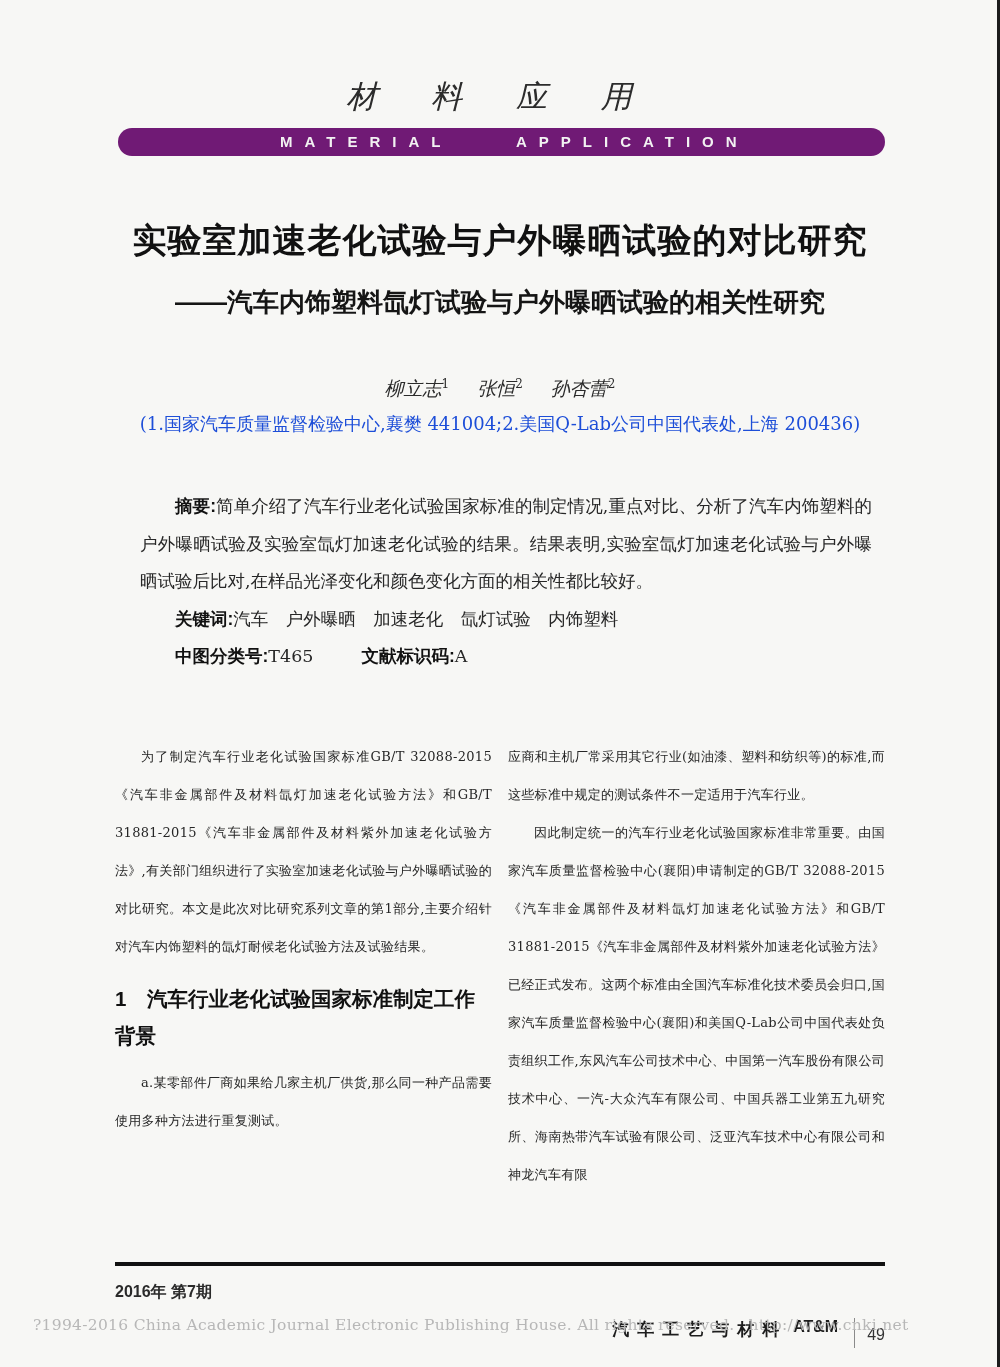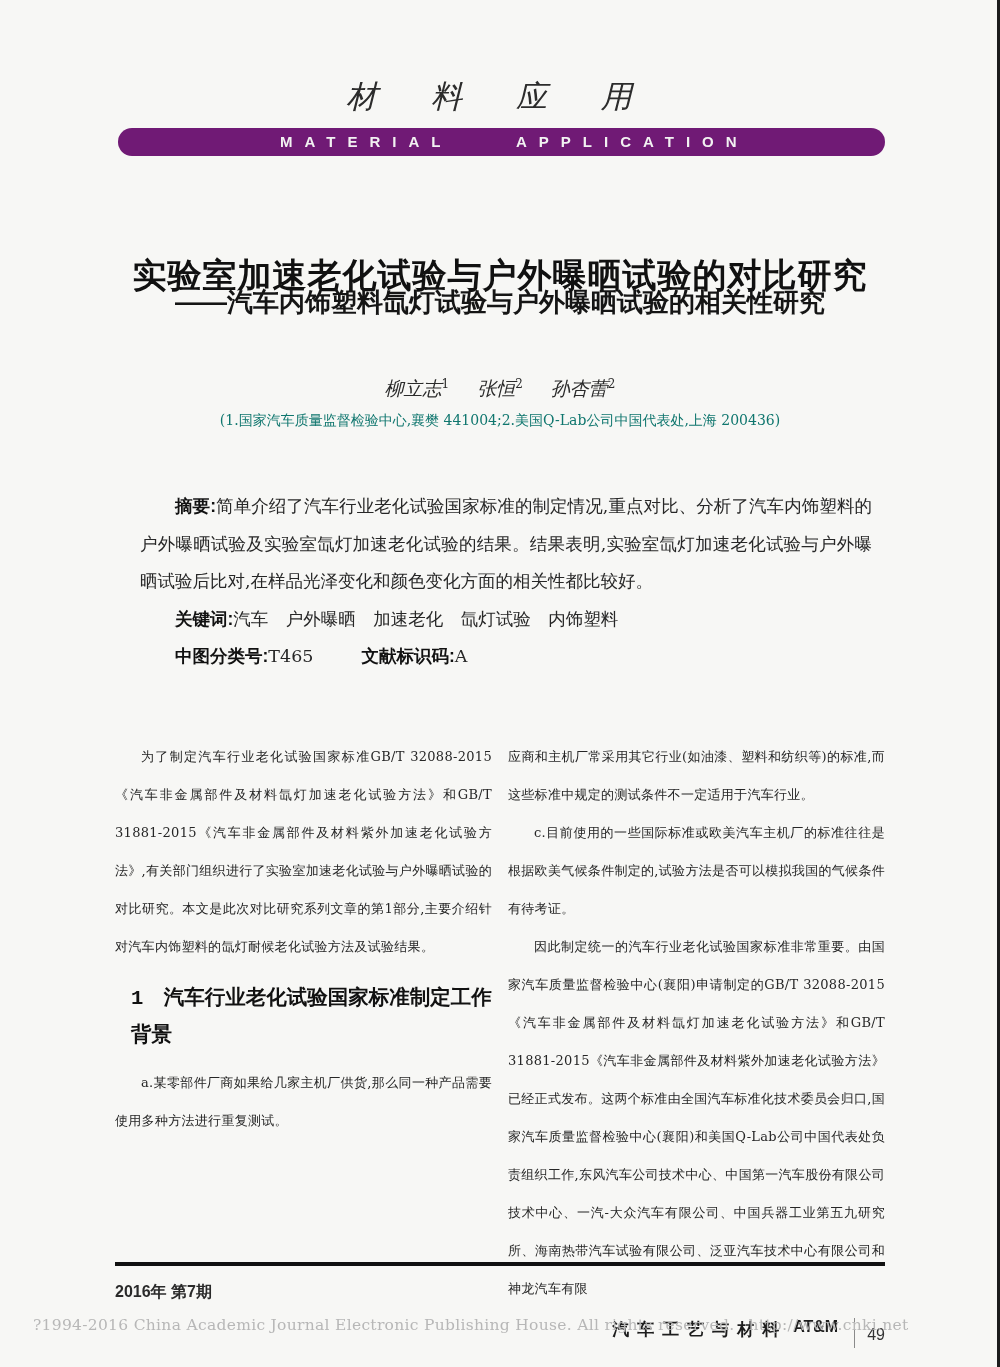--- a/index.html
+++ b/index.html
@@ -43,21 +43,20 @@
   .banner .w2 { left: 398px; }
   
   .main-title {
     position: absolute; top: 218px; left: 0; width: 100%;
     text-align: center;
     font-family: "Liberation Sans", sans-serif;
     font-weight: bold;
     font-size: 34px;
     letter-spacing: 1px;
     color: #111;
-    margin-top: 35px;
   }
   .sub-title {
     position: absolute; top: 285px; left: 0; width: 100%;
     text-align: center;
     font-family: "Liberation Sans", sans-serif;
     font-weight: bold;
     font-size: 26px;
     color: #151515;
   }
   
@@ -66,22 +65,22 @@
     text-align: center;
     font-size: 19px;
     font-style: italic;
     color: #2a2a2a;
   }
   .authors .author { margin: 0 14px; }
   .authors sup { font-size: 12px; font-style: normal; }
   .affiliation {
     position: absolute; top: 412px; left: 0; width: 100%;
     text-align: center;
-    font-size: 14px;
-    color: #0f766e;
+    font-size: 18px;
+    color: #1d4ed8;
   }
   
   .abstract-block {
     position: absolute; top: 488px; left: 140px; width: 732px;
     font-size: 17.5px;
     line-height: 37.5px;
     text-align: justify;
     color: #272727;
   }
   .abstract-block .lbl {
@@ -102,26 +101,26 @@
   .para {
     font-size: 13px;
     line-height: 38px;
     text-align: justify;
     text-indent: 2em;
     color: #262626;
     letter-spacing: 0.3px;
   }
   .para.noindent { text-indent: 0; }
   .sec-heading {
-    font-family: Liberation Mono, monospace;
+    font-family: Liberation Sans, sans-serif;
     font-weight: bold;
     font-size: 20.5px;
     line-height: 37px;
     color: #111;
-    margin: 14px 0 10px 16px;
+    margin: 14px 0 10px 0;
   }
   
   .footer-rule {
     position: absolute; top: 1262px; left: 115px; width: 770px; height: 4px;
     background: #111;
   }
   .footer-row {
     position: absolute; top: 1278px; left: 115px; width: 770px; height: 32px;
   }
   .footer-issue {
@@ -192,21 +191,20 @@
 </div>
 
 <div class="body-cols">
   <div class="col" id="col-left">
       <p class="para">为了制定汽车行业老化试验国家标准GB/T 32088-2015《汽车非金属部件及材料氙灯加速老化试验方法》和GB/T 31881-2015《汽车非金属部件及材料紫外加速老化试验方法》,有关部门组织进行了实验室加速老化试验与户外曝晒试验的对比研究。本文是此次对比研究系列文章的第1部分,主要介绍针对汽车内饰塑料的氙灯耐候老化试验方法及试验结果。</p>
       <h3 class="sec-heading">1　汽车行业老化试验国家标准制定工作背景</h3>
       <p class="para">a.某零部件厂商如果给几家主机厂供货,那么同一种产品需要使用多种方法进行重复测试。</p>
     </div>
   <div class="col" id="col-right">
       <p class="para noindent">应商和主机厂常采用其它行业(如油漆、塑料和纺织等)的标准,而这些标准中规定的测试条件不一定适用于汽车行业。</p>
-      <p class="para">c.目前使用的一些国际标准或欧美汽车主机厂的标准往往是根据欧美气候条件制定的,试验方法是否可以模拟我国的气候条件有待考证。</p>
       <p class="para">因此制定统一的汽车行业老化试验国家标准非常重要。由国家汽车质量监督检验中心(襄阳)申请制定的GB/T 32088-2015《汽车非金属部件及材料氙灯加速老化试验方法》和GB/T 31881-2015《汽车非金属部件及材料紫外加速老化试验方法》已经正式发布。这两个标准由全国汽车标准化技术委员会归口,国家汽车质量监督检验中心(襄阳)和美国Q-Lab公司中国代表处负责组织工作,东风汽车公司技术中心、中国第一汽车股份有限公司技术中心、一汽-大众汽车有限公司、中国兵器工业第五九研究所、海南热带汽车试验有限公司、泛亚汽车技术中心有限公司和神龙汽车有限</p>
     </div>
 </div>
 
 <div class="footer-rule"></div>
 <div class="footer-row">
   <span class="footer-issue">2016年 第7期</span>
   <span class="footer-right">
     <span class="footer-journal">汽车工艺与材料</span>
     <span class="footer-journal-en">AT&amp;M</span>

